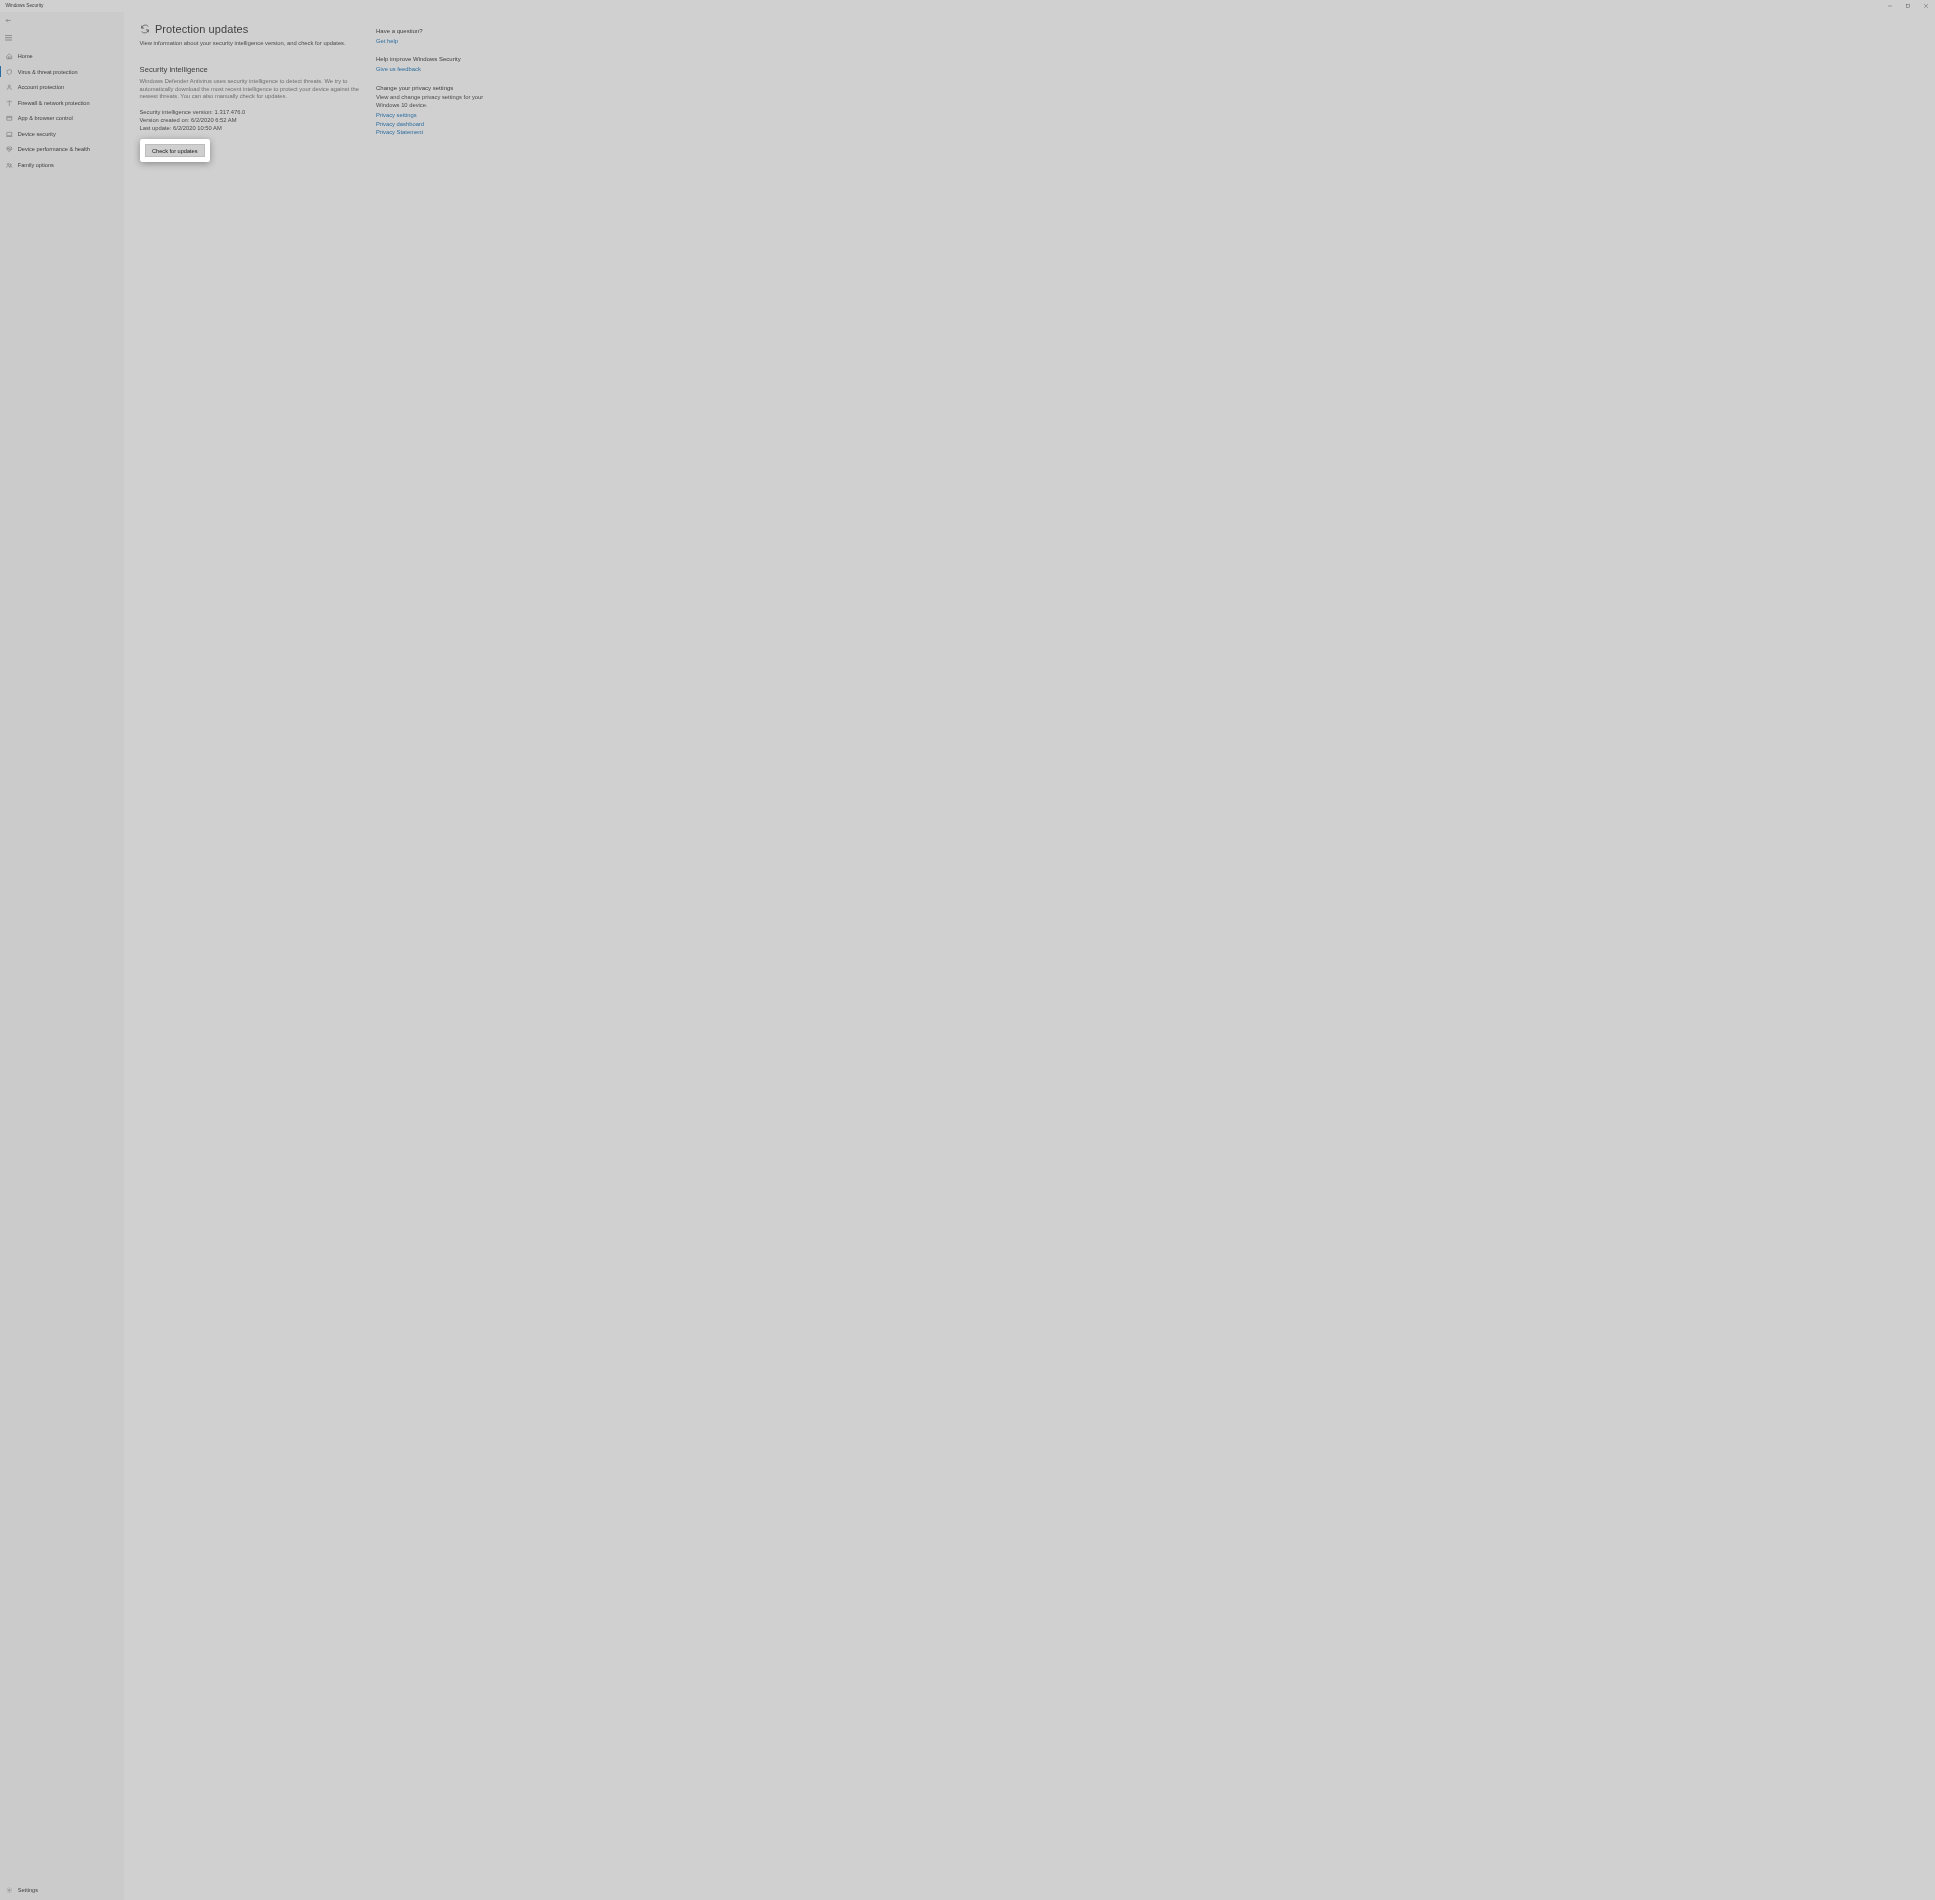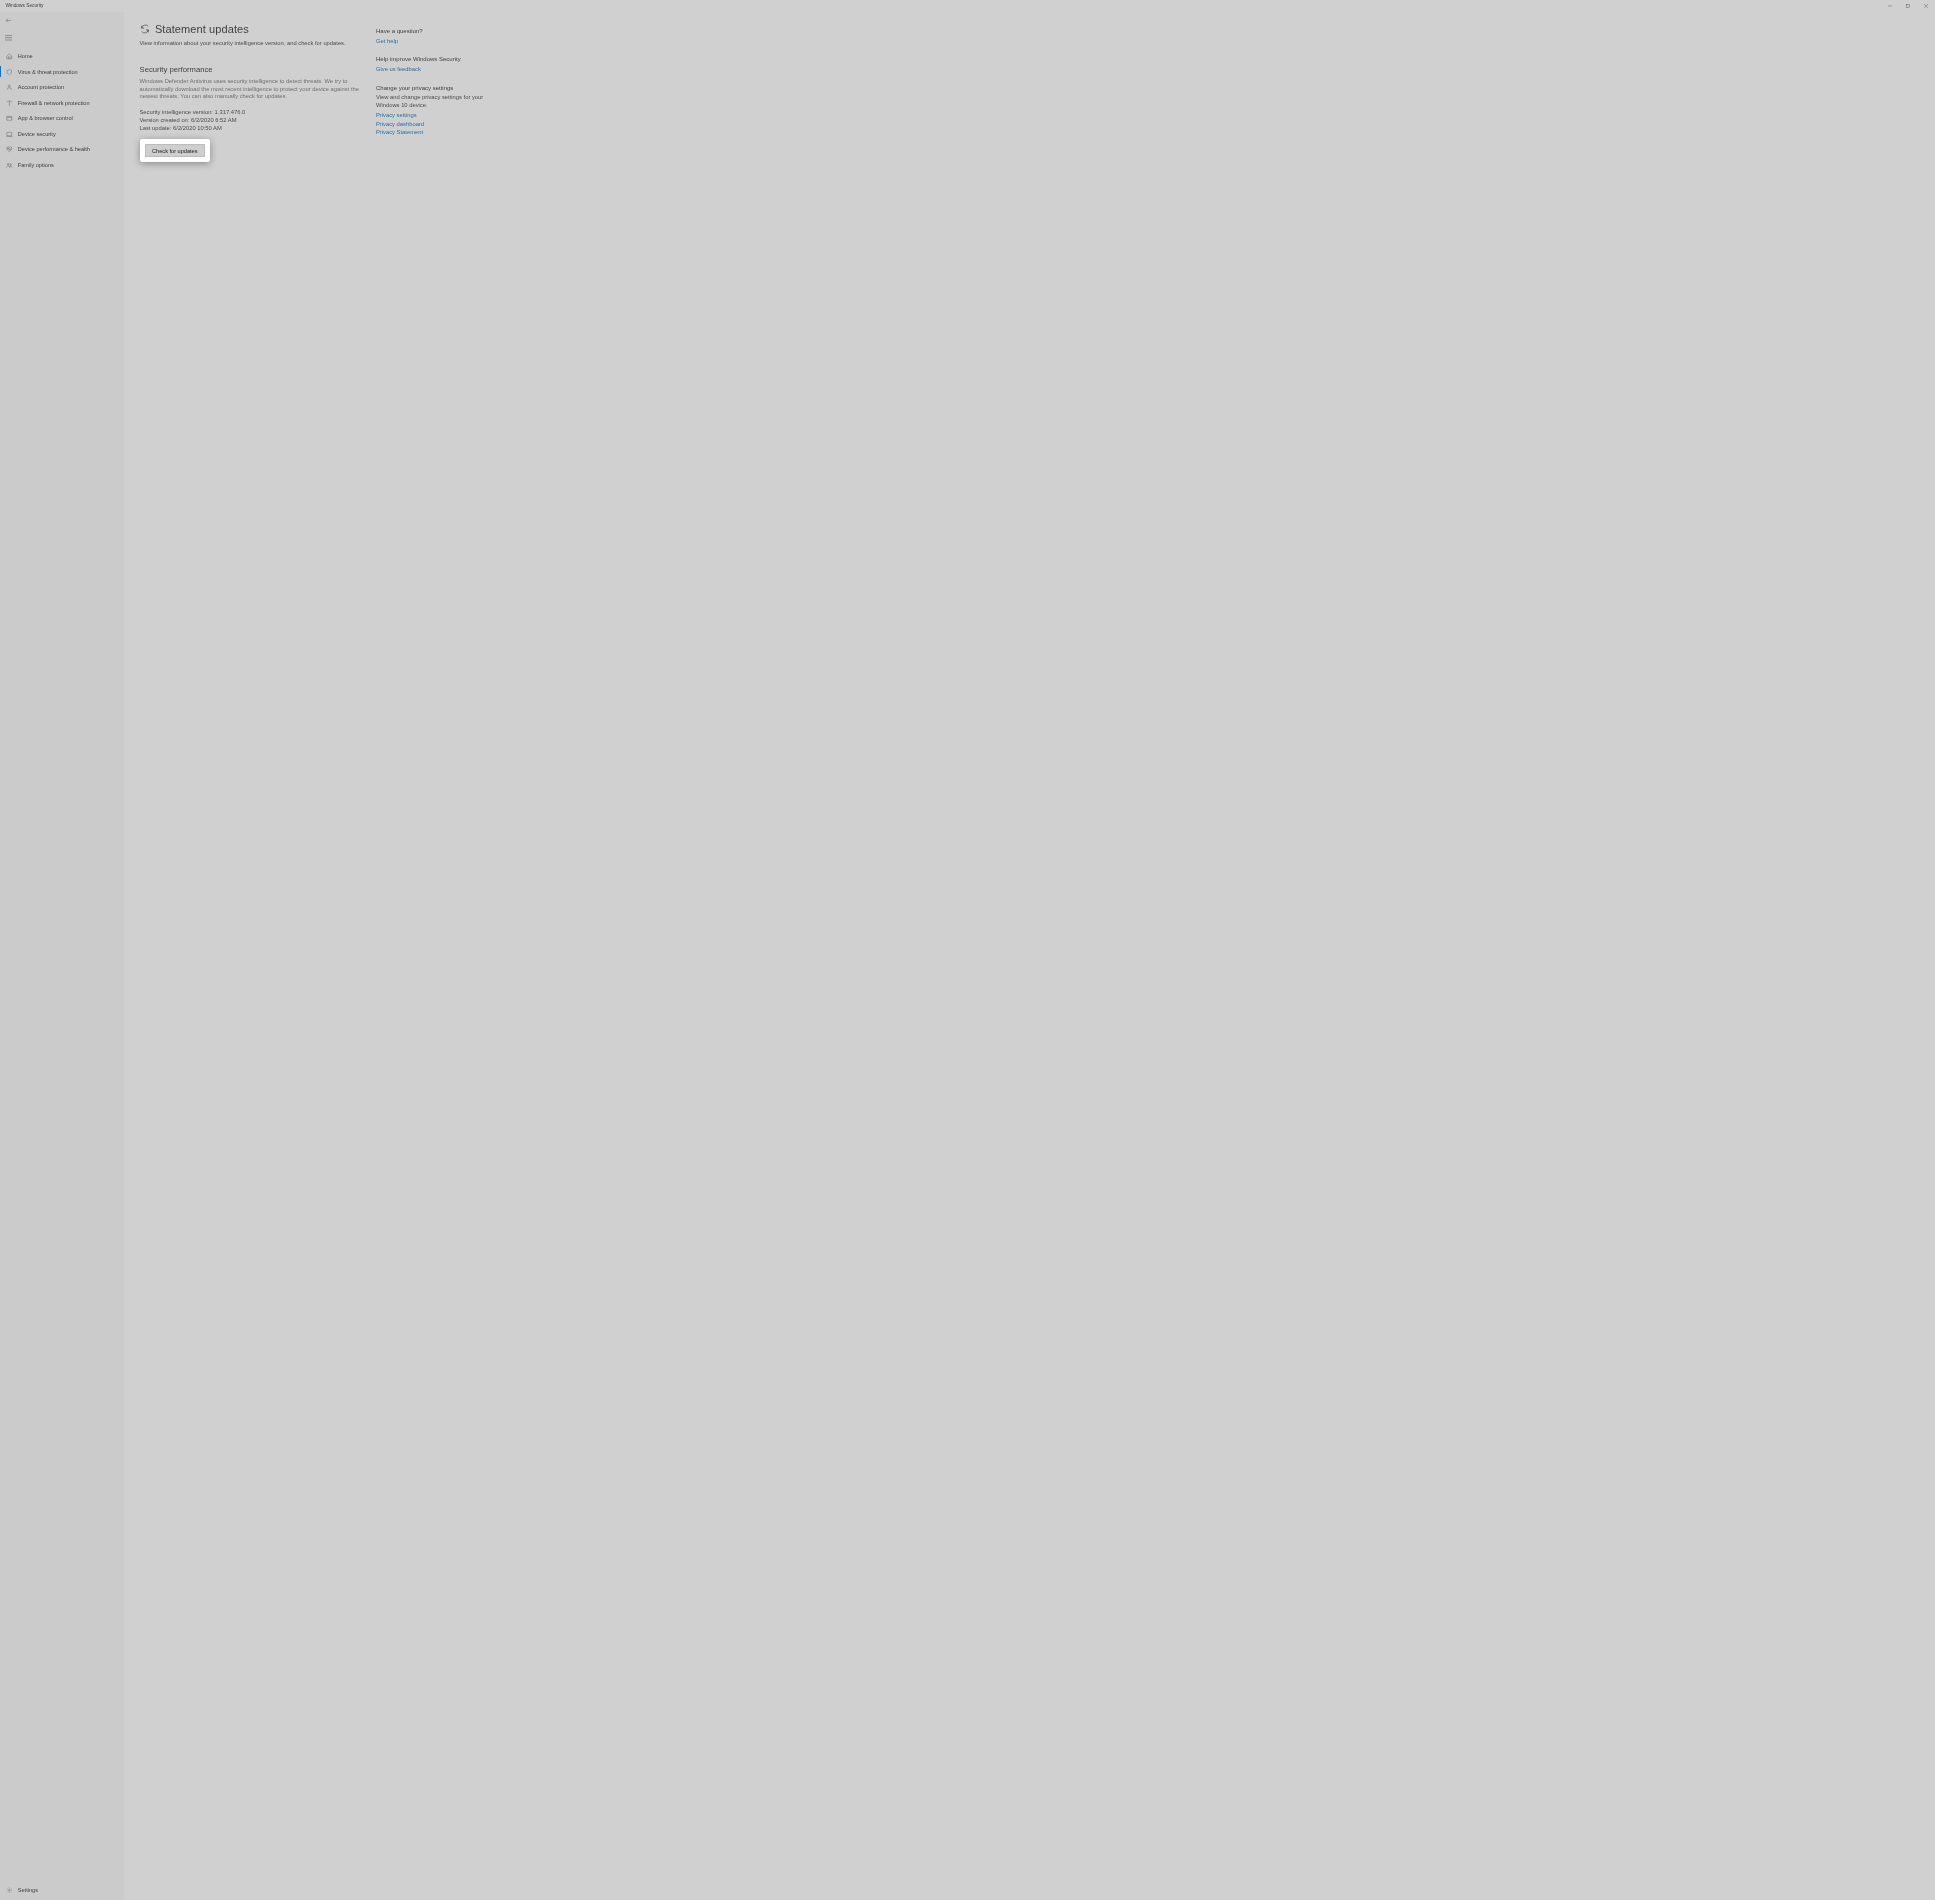--- a/index.html
+++ b/index.html
@@ -334,25 +334,25 @@
       <div class="content">
         <div class="page-title-row">
           <span>
             <svg width="10" height="10" viewBox="0 0 24 24" fill="none" stroke="#222" stroke-width="1.6">
                 <path d="M20 6 A9 9 0 0 0 4 10"></path>
                 <polyline points="4,4 4,10 10,10"></polyline>
                 <path d="M4 18 A9 9 0 0 0 20 14"></path>
                 <polyline points="20,20 20,14 14,14"></polyline>
               </svg>
           </span>
-          <h1 class="page-title">Statement updates</h1>
+          <h1 class="page-title">Protection updates</h1>
         </div>
         <div class="page-subtitle">View information about your security intelligence version, and check for updates.</div>
 
-        <div class="section-heading">Security performance</div>
+        <div class="section-heading">Security intelligence</div>
         <div class="section-desc">Windows Defender Antivirus uses security intelligence to detect threats. We try to automatically download the most recent intelligence to protect your device against the newest threats. You can also manually check for updates.</div>
 
         <div class="kv">
           <div>
             <span>Security intelligence version:</span>
             <span> </span>
             <span>1.317.476.0</span>
           </div>
           <div>
             <span>Version created on:</span>

